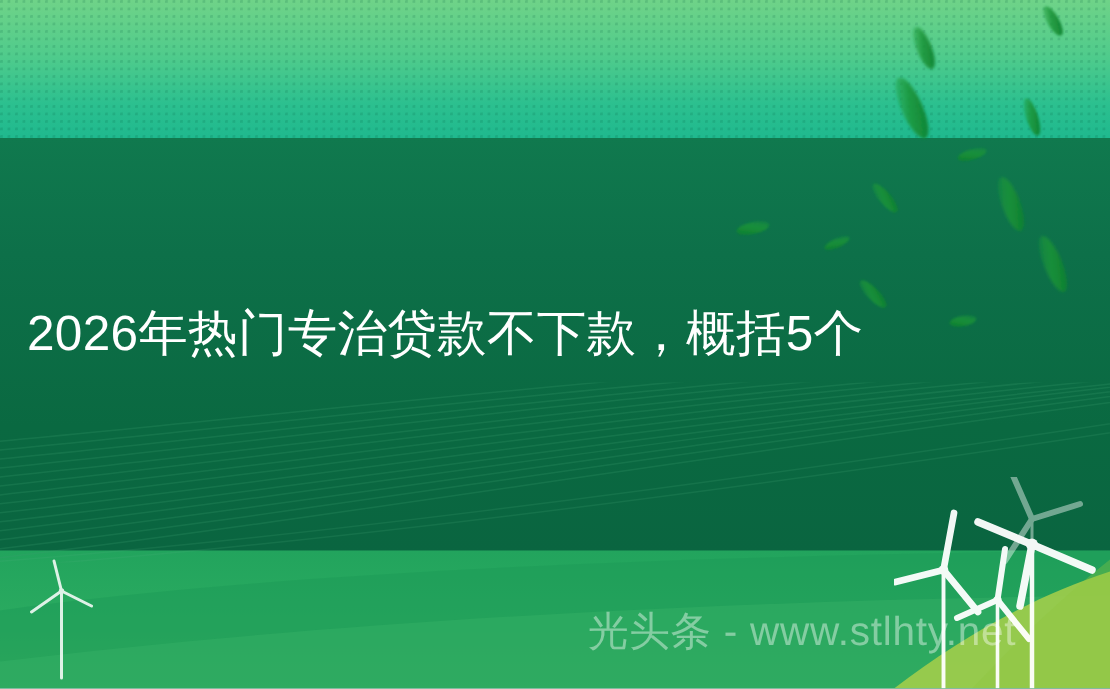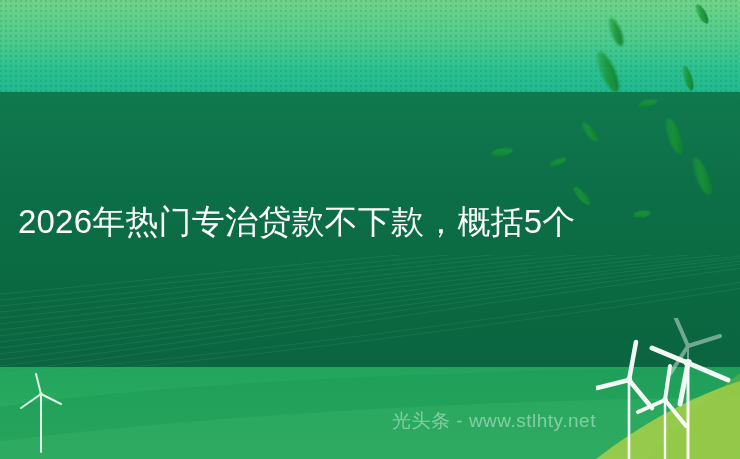--- a/index.html
+++ b/index.html
@@ -108,21 +108,21 @@
     font-weight: 400;
     letter-spacing: 0.2px;
     white-space: nowrap;
   }
 
   
   .watermark {
     position: absolute;
     left: 392px;
     top: 405px;
-    font-size: 19px;
+    font-size: 27px;
     line-height: 32px;
     font-weight: 400;
     color: rgba(255,255,255,0.42);
     white-space: nowrap;
     letter-spacing: 0.5px;
   }
 </style>
 </head>
 <body>
 

